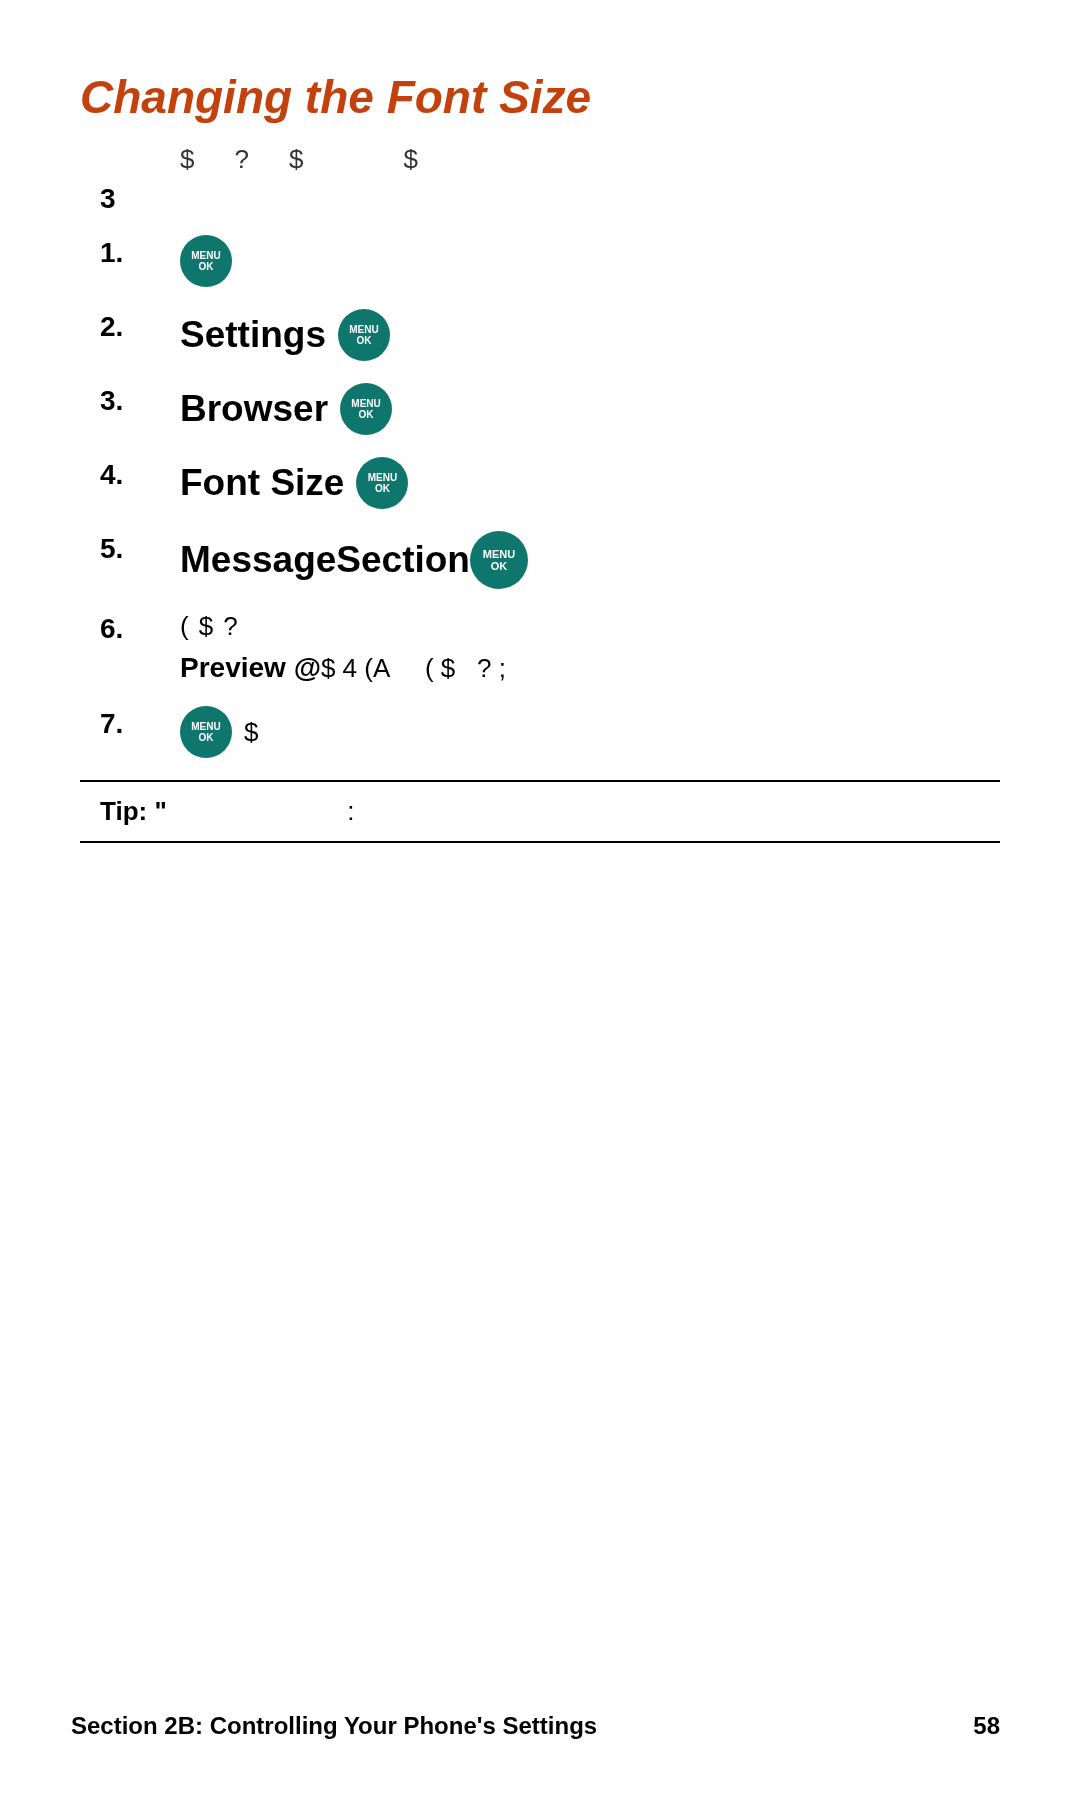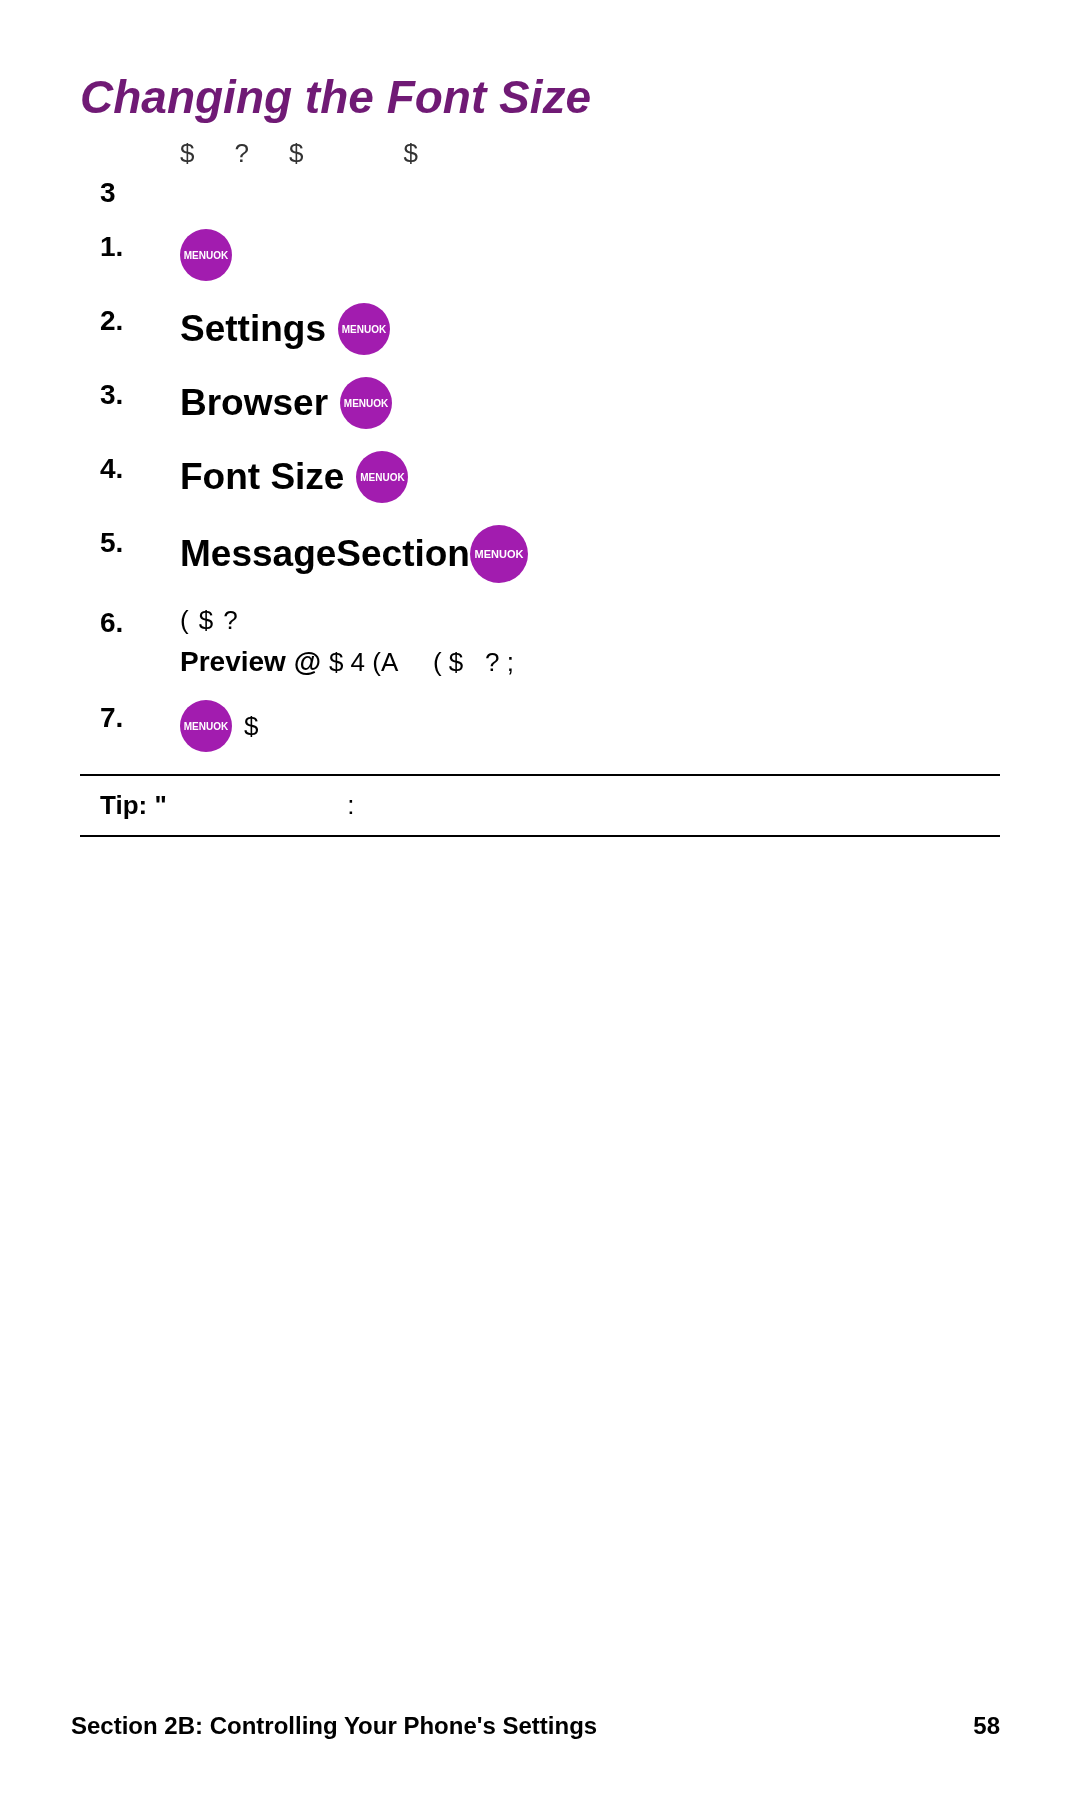--- a/index.html
+++ b/index.html
@@ -18,25 +18,25 @@
       position: relative;
     }
 
     .page-container {
       padding: 70px 80px 60px 80px;
       position: relative;
       height: 100%;
     }
 
     .page-title {
-      color: #701a75;
+      color: #c2410c;
       font-size: 46px;
       font-weight: 900;
       font-style: italic;
-      margin-bottom: 14px;
+      margin-bottom: 20px;
     }
 
     .subtitle-row {
       display: flex;
       align-items: center;
       gap: 40px;
       font-size: 26px;
       color: #333;
       margin-bottom: 8px;
       padding-left: 100px;
@@ -79,26 +79,26 @@
     .step-content {
       display: flex;
       align-items: center;
       flex-wrap: wrap;
       gap: 12px;
       font-size: 26px;
     }
 
     .menu-ok-btn {
       display: inline-flex;
-      flex-direction: row;
+      flex-direction: column;
       align-items: center;
       justify-content: center;
       width: 52px;
       height: 52px;
-      background: #a21caf;
+      background: #0f766e;
       border-radius: 50%;
       color: white;
       font-size: 10px;
       font-weight: bold;
       line-height: 1.1;
       text-align: center;
       flex-shrink: 0;
     }
 
     .menu-ok-btn-lg {
@@ -153,21 +153,20 @@
 
     .step-6-row1 {
       display: flex;
       align-items: center;
       gap: 10px;
     }
 
     .step-6-row2 {
       display: flex;
       align-items: center;
-      gap: 8px;
       padding-left: 0;
     }
 
     .preview-bold {
       font-weight: bold;
       font-size: 28px;
     }
   </style>
 </head>
 <body>

